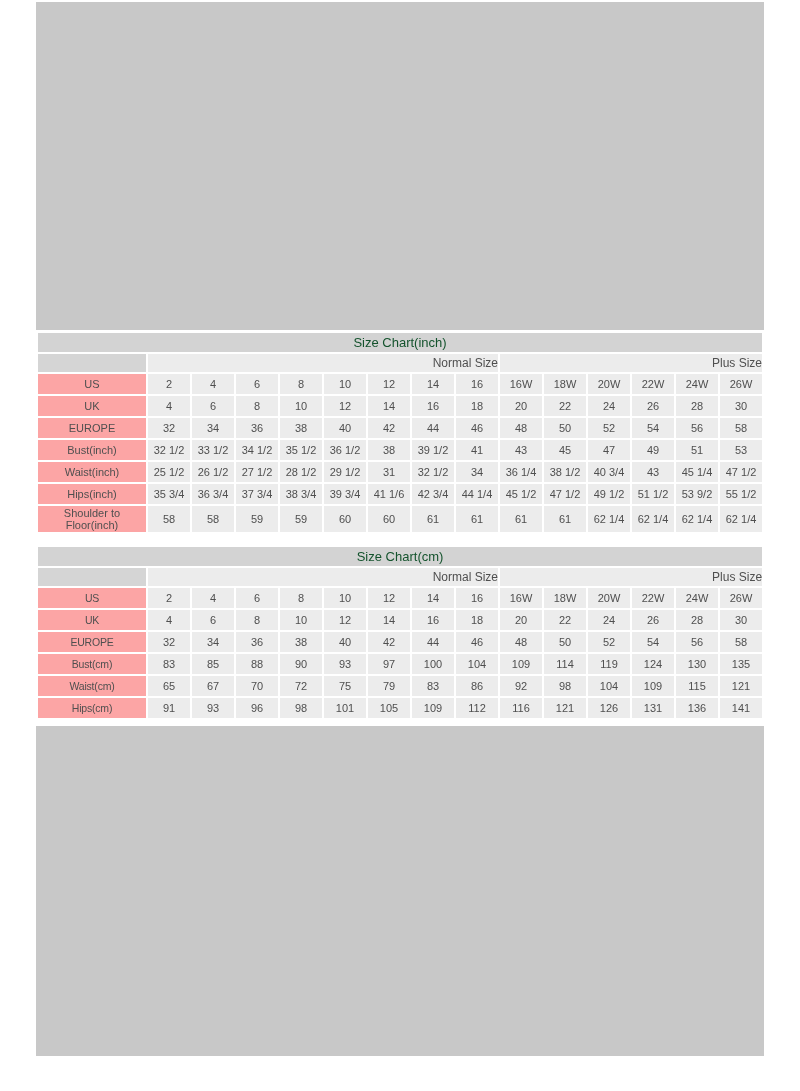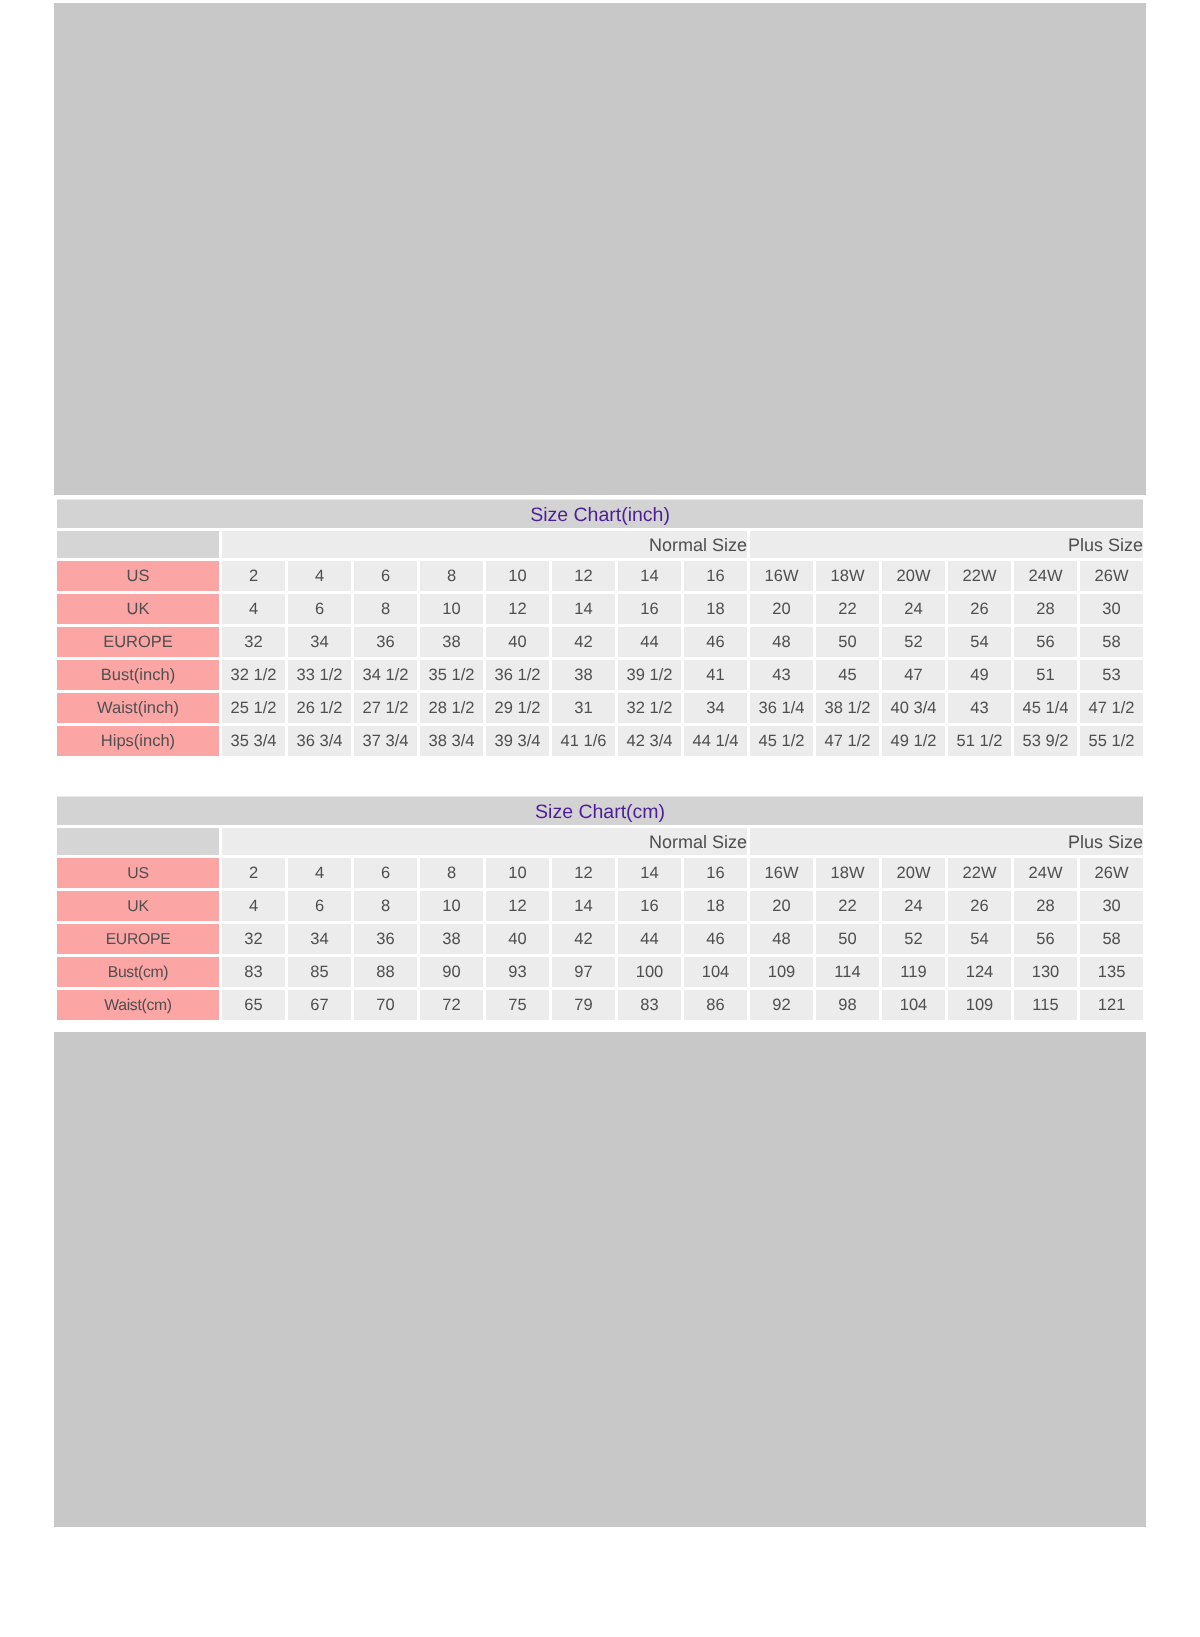--- a/index.html
+++ b/index.html
@@ -35,34 +35,34 @@
     background: #ffffff;
     padding: 1px 0 6px 0;
   }
   table.size-chart {
     border-collapse: separate;
     border-spacing: 2px;
     width: 728px;
     table-layout: fixed;
   }
   table.size-chart + table.size-chart {
-    margin-top: 23px;
+    margin-top: 11px;
   }
   td {
     text-align: center;
     vertical-align: middle;
     color: #4f4f4f;
     font-size: 11px;
     padding: 0;
   }
   td.title-cell {
     background: #d3d3d3;
     height: 19px;
     font-size: 13px;
-    color: #4c1d95;
+    color: #14532d;
   }
   td.group-cell {
     background: #ececec;
     height: 18px;
     font-size: 12px;
     text-align: right;
   }
   td.label {
     background: #fca5a5;
     height: 18px;
@@ -202,20 +202,37 @@
               <td class="cell">41 1/6</td>
               <td class="cell">42 3/4</td>
               <td class="cell">44 1/4</td>
               <td class="cell">45 1/2</td>
               <td class="cell">47 1/2</td>
               <td class="cell">49 1/2</td>
               <td class="cell">51 1/2</td>
               <td class="cell">53 9/2</td>
               <td class="cell">55 1/2</td>
             </tr>
+            <tr>
+              <td class="label">Shoulder to Floor(inch)</td>
+              <td class="cell">58</td>
+              <td class="cell">58</td>
+              <td class="cell">59</td>
+              <td class="cell">59</td>
+              <td class="cell">60</td>
+              <td class="cell">60</td>
+              <td class="cell">61</td>
+              <td class="cell">61</td>
+              <td class="cell">61</td>
+              <td class="cell">61</td>
+              <td class="cell">62 1/4</td>
+              <td class="cell">62 1/4</td>
+              <td class="cell">62 1/4</td>
+              <td class="cell">62 1/4</td>
+            </tr>
           </tbody>
       </table>
 
       <table class="size-chart cm-table">
         <colgroup>
           <col style="width:108px">
           <col span="14" style="width:42px">
         </colgroup>
         <thead>
           <tr>
@@ -306,20 +323,37 @@
               <td class="cell">79</td>
               <td class="cell">83</td>
               <td class="cell">86</td>
               <td class="cell">92</td>
               <td class="cell">98</td>
               <td class="cell">104</td>
               <td class="cell">109</td>
               <td class="cell">115</td>
               <td class="cell">121</td>
             </tr>
+            <tr>
+              <td class="label">Hips(cm)</td>
+              <td class="cell">91</td>
+              <td class="cell">93</td>
+              <td class="cell">96</td>
+              <td class="cell">98</td>
+              <td class="cell">101</td>
+              <td class="cell">105</td>
+              <td class="cell">109</td>
+              <td class="cell">112</td>
+              <td class="cell">116</td>
+              <td class="cell">121</td>
+              <td class="cell">126</td>
+              <td class="cell">131</td>
+              <td class="cell">136</td>
+              <td class="cell">141</td>
+            </tr>
           </tbody>
       </table>
 
     </div>
 
     <div class="img-placeholder bottom"></div>
 
   </div>
 </div>
 

